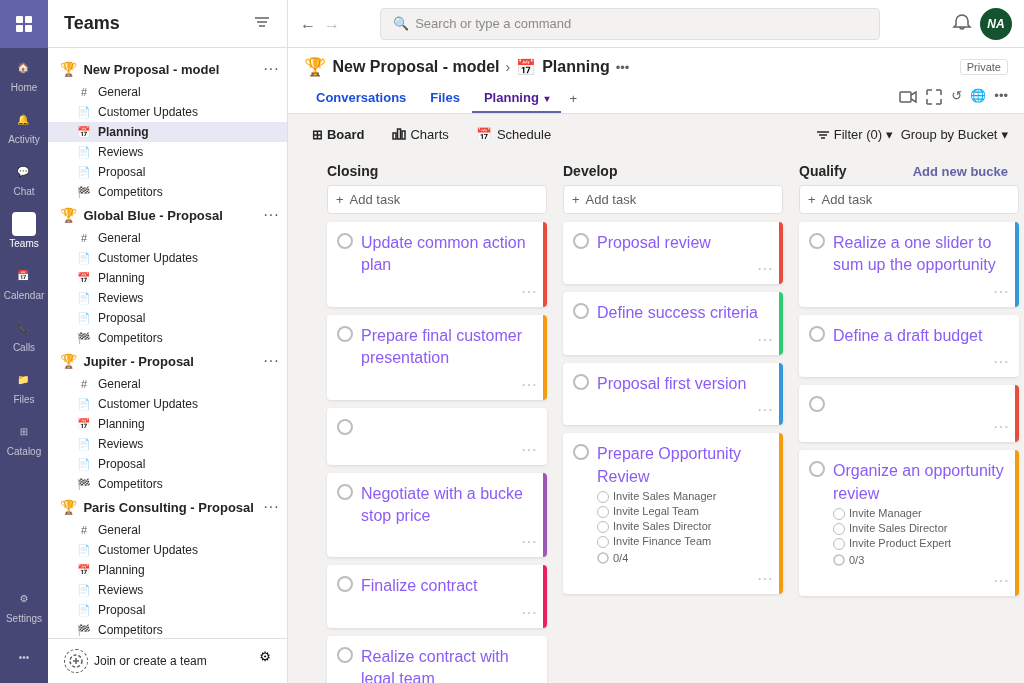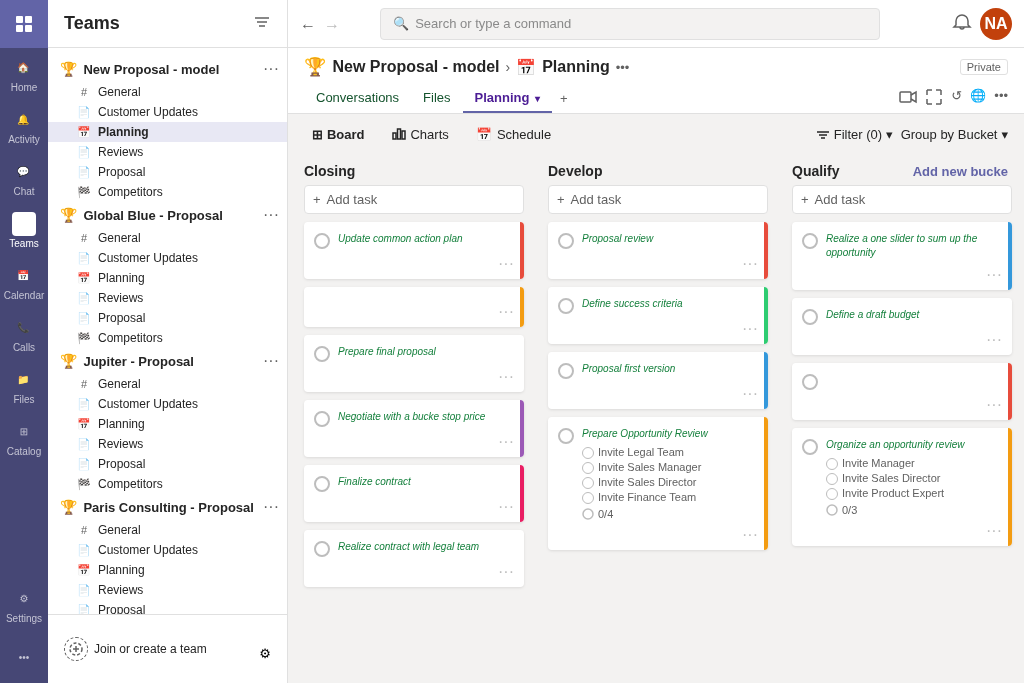--- a/index.html
+++ b/index.html
@@ -26,68 +26,68 @@
     .sidebar-title { font-size: 18px; font-weight: 700; color: #252525; }
     .sidebar-filter-icon { color: #616161; cursor: pointer; }
     .sidebar-content { flex: 1; overflow-y: auto; padding: 8px 0; }
     .sidebar-team-header { display: flex; align-items: center; padding: 4px 8px 4px 12px; cursor: pointer; }
     .trophy-icon { color: #f5a623; margin-right: 6px; font-size: 14px; }
     .sidebar-team-name { font-size: 13px; font-weight: 600; color: #252525; flex: 1; }
     .sidebar-more-icon { color: #616161; font-size: 16px; cursor: pointer; }
     .sidebar-channel { display: flex; align-items: center; padding: 2px 8px 2px 28px; cursor: pointer; font-size: 12px; color: #252525; }
     .sidebar-channel.active { background: #e8e8f4; font-weight: 600; }
     .channel-icon { width: 16px; height: 16px; margin-right: 6px; display: flex; align-items: center; justify-content: center; font-size: 11px; color: #616161; }
-    .sidebar-footer { border-top: 1px solid #e0e0e0; padding: 22px 16px; display: flex; align-items: flex-end; justify-content: space-between; }
+    .sidebar-footer { border-top: 1px solid #e0e0e0; padding: 10px 16px; display: flex; align-items: flex-start; justify-content: space-between; }
     .join-team-btn { display: flex; align-items: center; gap: 6px; cursor: pointer; color: #252525; font-size: 12px; }
     .join-icon { width: 24px; height: 24px; border: 1px dashed #616161; border-radius: 50%; display: flex; align-items: center; justify-content: center; font-size: 14px; color: #616161; }
 
     
     .main { flex: 1; display: flex; flex-direction: column; overflow: hidden; }
 
     
     .top-bar { height: 48px; background: #fff; border-bottom: 1px solid #e0e0e0; display: flex; align-items: center; padding: 0 12px; gap: 8px; }
     .search-box { flex: 1; max-width: 500px; height: 32px; background: #f3f2f1; border: 1px solid #e0e0e0; border-radius: 4px; display: flex; align-items: center; padding: 0 12px; gap: 6px; color: #616161; font-size: 13px; margin: 0 auto; }
     .top-bar-right { margin-left: auto; display: flex; align-items: center; gap: 8px; }
-    .avatar { width: 32px; height: 32px; border-radius: 50%; background: #c2410c; display: flex; align-items: center; justify-content: center; color: #fff; font-size: 16px; font-weight: 600; cursor: pointer; }
+    .avatar { width: 32px; height: 32px; border-radius: 50%; background: #14532d; display: flex; align-items: center; justify-content: center; color: #fff; font-size: 12px; font-weight: 600; cursor: pointer; font-style: italic; }
 
     
     .channel-header { background: #fff; border-bottom: 1px solid #e0e0e0; padding: 8px 16px 0; }
     .channel-header-top { display: flex; align-items: center; gap: 8px; padding-bottom: 6px; }
     .channel-breadcrumb { display: flex; align-items: center; gap: 6px; }
     .breadcrumb-trophy { color: #f5a623; font-size: 18px; }
     .breadcrumb-team { font-size: 16px; font-weight: 600; color: #252525; }
     .breadcrumb-sep { color: #616161; font-size: 14px; }
     .breadcrumb-channel { font-size: 16px; font-weight: 600; color: #252525; }
     .breadcrumb-dots { color: #616161; cursor: pointer; }
     .private-badge { margin-left: auto; font-size: 11px; color: #616161; border: 1px solid #e0e0e0; border-radius: 3px; padding: 1px 6px; }
     .channel-tabs { display: flex; align-items: center; gap: 0; }
-    .channel-tab { padding: 6px 12px; font-size: 13px; color: #14532d; cursor: pointer; border-bottom: 2px solid transparent; }
+    .channel-tab { padding: 6px 12px; font-size: 13px; color: #1d4ed8; cursor: pointer; border-bottom: 2px solid transparent; font-weight: bold; }
     .channel-tab.active { color: #4c1d95; border-bottom: 2px solid #6264a7; font-weight: 600; }
     .tab-add { color: #616161; cursor: pointer; padding: 6px 8px; }
     .tab-actions { margin-left: auto; display: flex; gap: 8px; color: #616161; }
 
     
     .planner-area { flex: 1; overflow: hidden; display: flex; flex-direction: column; background: #f3f2f1; }
     .planner-toolbar { display: flex; align-items: center; padding: 8px 16px; gap: 12px; background: #f3f2f1; }
     .planner-view-btn { display: flex; align-items: center; gap: 4px; font-size: 13px; color: #252525; cursor: pointer; padding: 4px 8px; border-radius: 4px; }
     .planner-view-btn.active { font-weight: 600; }
     .planner-toolbar-right { margin-left: auto; display: flex; align-items: center; gap: 8px; }
     .filter-btn { display: flex; align-items: center; gap: 4px; font-size: 13px; color: #252525; cursor: pointer; }
     .group-by-btn { display: flex; align-items: center; gap: 4px; font-size: 13px; color: #252525; cursor: pointer; }
 
     
-    .board { flex: 1; overflow-x: auto; display: flex; gap: 24px; padding: 0 16px 16px; }
+    .board { flex: 1; overflow-x: auto; display: flex; gap: 16px; padding: 0 16px 16px; margin-left: 23px; }
     .board-column { width: 220px; flex-shrink: 0; display: flex; flex-direction: column; }
     .column-header { font-size: 14px; font-weight: 600; color: #252525; padding: 8px 0 6px; }
     .add-task-btn { display: flex; align-items: center; gap: 6px; font-size: 13px; color: #616161; cursor: pointer; padding: 6px 8px; border: 1px solid #e0e0e0; border-radius: 4px; background: #fff; margin-bottom: 8px; }
     .task-card { background: #fff; border-radius: 4px; padding: 10px 10px 6px; margin-bottom: 8px; box-shadow: 0 1px 3px rgba(0,0,0,0.1); position: relative; cursor: pointer; }
     .task-card-bar { position: absolute; top: 0; right: 0; width: 4px; height: 100%; border-radius: 0 4px 4px 0; }
     .task-card-top { display: flex; align-items: flex-start; gap: 8px; }
     .task-checkbox { width: 16px; height: 16px; border-radius: 50%; border: 2px solid #bdbdbd; flex-shrink: 0; margin-top: 1px; }
-    .task-title { font-size: 10px; color: #15803d; flex: 1; line-height: 1.4; font-style: italic; }
+    .task-title { font-size: 16px; color: #8b5cf6; flex: 1; line-height: 1.4; }
     .task-card-footer { display: flex; align-items: center; justify-content: flex-end; margin-top: 6px; }
     .task-more { color: #bdbdbd; font-size: 16px; cursor: pointer; }
     .task-sub { font-size: 11px; color: #616161; padding: 2px 0 0 24px; }
     .task-progress { display: flex; align-items: center; gap: 4px; font-size: 11px; color: #616161; padding: 4px 0 0 24px; }
   </style>
 </head>
 <body>
 
 <div class="nav-bar">
   <div class="nav-bar-top">
@@ -451,28 +451,31 @@
             <div class="task-card-top">
       <div class="task-checkbox"></div>
       <span class="task-title">Update common action plan</span>
     </div>
             <div class="task-card-footer">
       <span class="task-more">···</span>
     </div>
           </div>
           <div class="task-card">
             <div class="task-card-bar" style="background:#f39c12;"></div>
-            <div class="task-card-footer">
-      <span class="task-more">···</span>
-    </div>
-          </div>
-          <div class="task-card">
-            <div class="task-card-top">
-      <div class="task-checkbox"></div>
-      <span class="task-title">Prepare final proposal</span>
+            <div class="task-card-top">
+      <div class="task-checkbox"></div>
+      <span class="task-title">Prepare final customer presentation</span>
+    </div>
+            <div class="task-card-footer">
+      <span class="task-more">···</span>
+    </div>
+          </div>
+          <div class="task-card">
+            <div class="task-card-top">
+      <div class="task-checkbox"></div>
     </div>
             <div class="task-card-footer">
       <span class="task-more">···</span>
     </div>
           </div>
           <div class="task-card">
             <div class="task-card-bar" style="background:#9b59b6;"></div>
             <div class="task-card-top">
       <div class="task-checkbox"></div>
       <span class="task-title">Negotiate with a bucke stop price</span>
@@ -537,24 +540,24 @@
       <span class="task-more">···</span>
     </div>
           </div>
           <div class="task-card">
             <div class="task-card-bar" style="background:#f39c12;"></div>
             <div class="task-card-top">
       <div class="task-checkbox"></div>
       <span class="task-title">Prepare Opportunity Review</span>
     </div>
             <div class="task-sub">
+          <span style="width:12px;height:12px;border-radius:50%;border:1.5px solid #bdbdbd;display:inline-block;margin-right:4px;vertical-align:middle;"></span>Invite Sales Manager
+        </div>
+            <div class="task-sub">
           <span style="width:12px;height:12px;border-radius:50%;border:1.5px solid #bdbdbd;display:inline-block;margin-right:4px;vertical-align:middle;"></span>Invite Legal Team
-        </div>
-            <div class="task-sub">
-          <span style="width:12px;height:12px;border-radius:50%;border:1.5px solid #bdbdbd;display:inline-block;margin-right:4px;vertical-align:middle;"></span>Invite Sales Manager
         </div>
             <div class="task-sub">
           <span style="width:12px;height:12px;border-radius:50%;border:1.5px solid #bdbdbd;display:inline-block;margin-right:4px;vertical-align:middle;"></span>Invite Sales Director
         </div>
             <div class="task-sub">
           <span style="width:12px;height:12px;border-radius:50%;border:1.5px solid #bdbdbd;display:inline-block;margin-right:4px;vertical-align:middle;"></span>Invite Finance Team
         </div>
             <div class="task-progress">
         <svg width="12" height="12" viewBox="0 0 12 12" fill="none" stroke="#bdbdbd" stroke-width="1.5">
                 <circle cx="6" cy="6" r="5"></circle>

